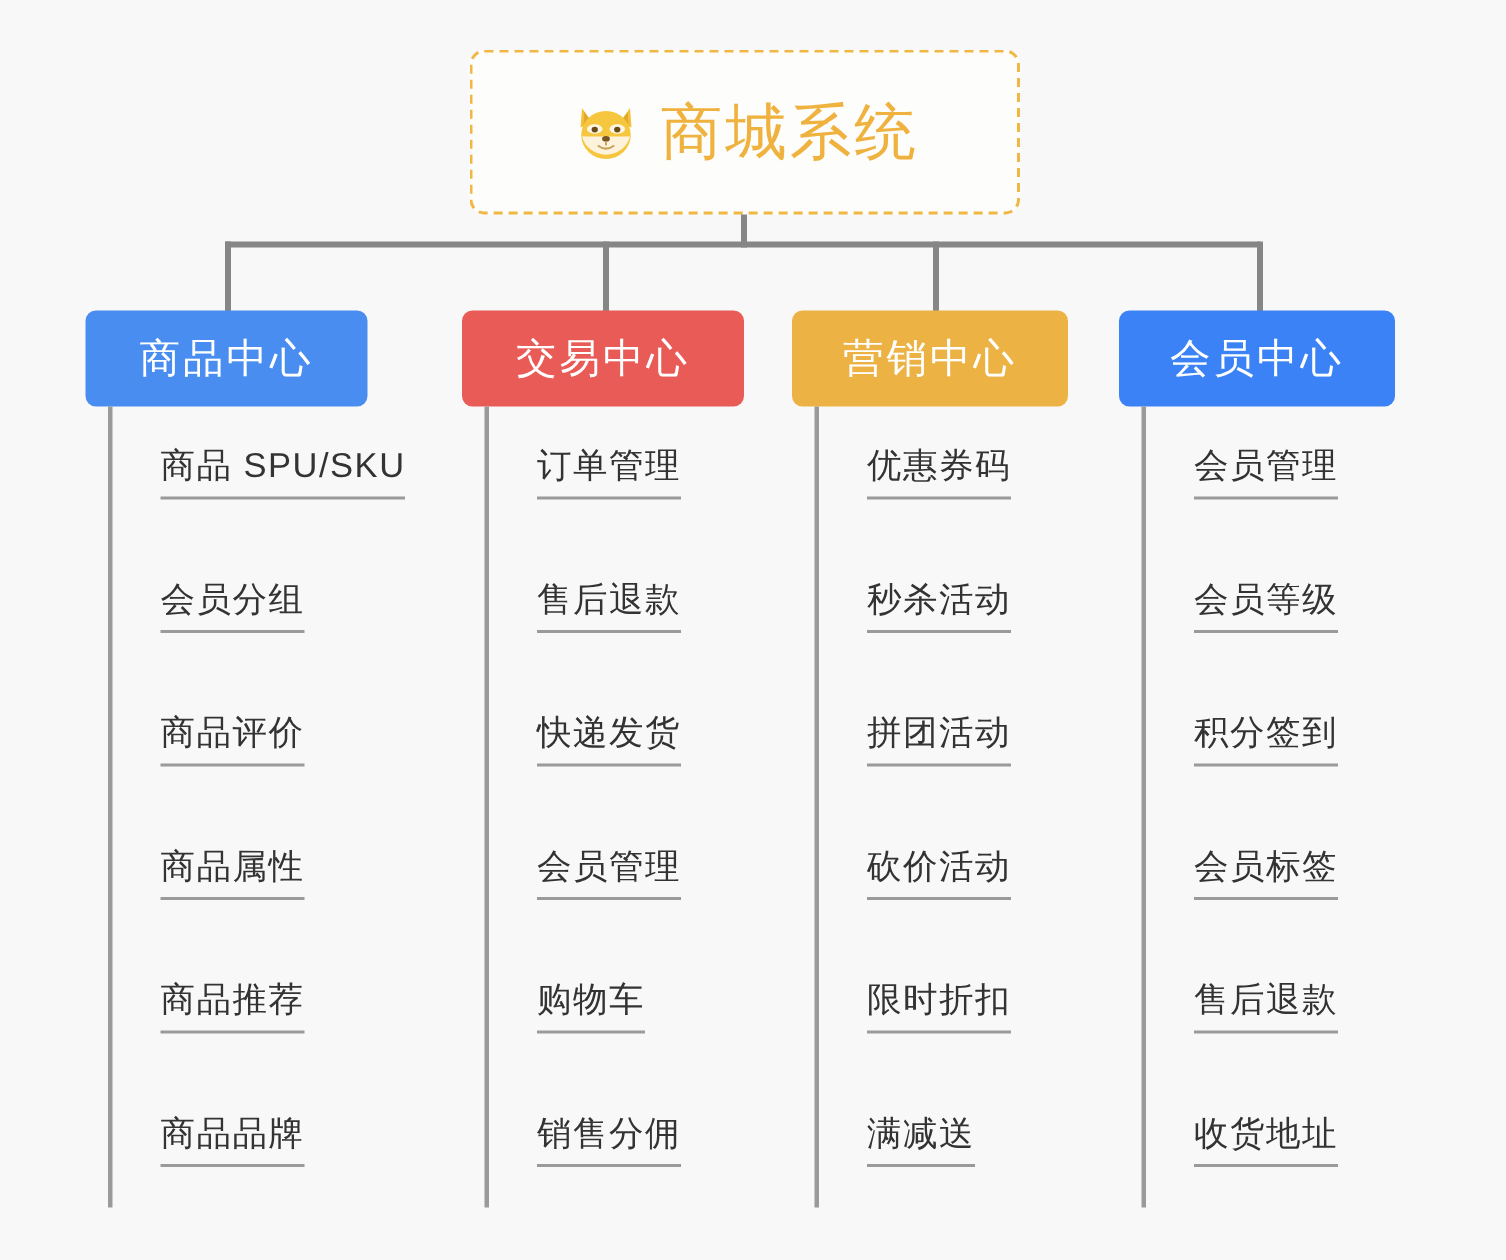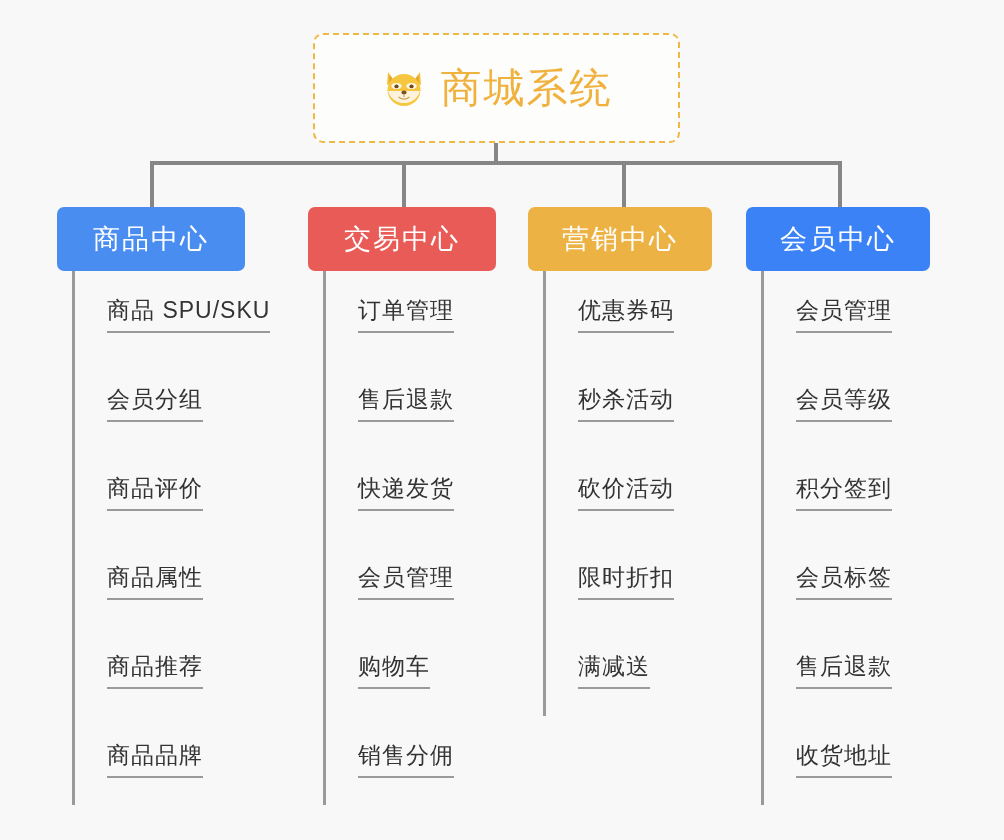--- a/index.html
+++ b/index.html
@@ -199,20 +199,23 @@
       <span>营销中心</span>
     </div>
     <div class="leaf-list">
       <div class="leaf">
           <span class="leaf-label">优惠券码</span>
         </div>
       <div class="leaf">
           <span class="leaf-label">秒杀活动</span>
         </div>
       <div class="leaf">
+          <span class="leaf-label">拼团活动</span>
+        </div>
+      <div class="leaf">
           <span class="leaf-label">砍价活动</span>
         </div>
       <div class="leaf">
           <span class="leaf-label">限时折扣</span>
         </div>
       <div class="leaf">
           <span class="leaf-label">满减送</span>
         </div>
     </div>
   </div>

